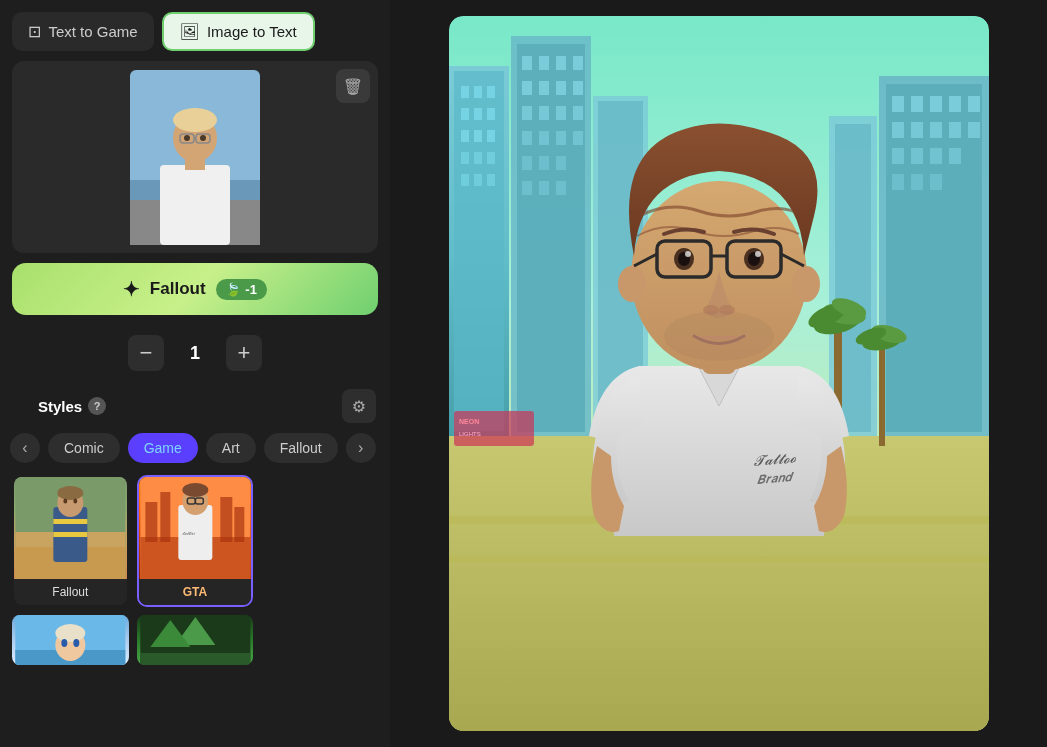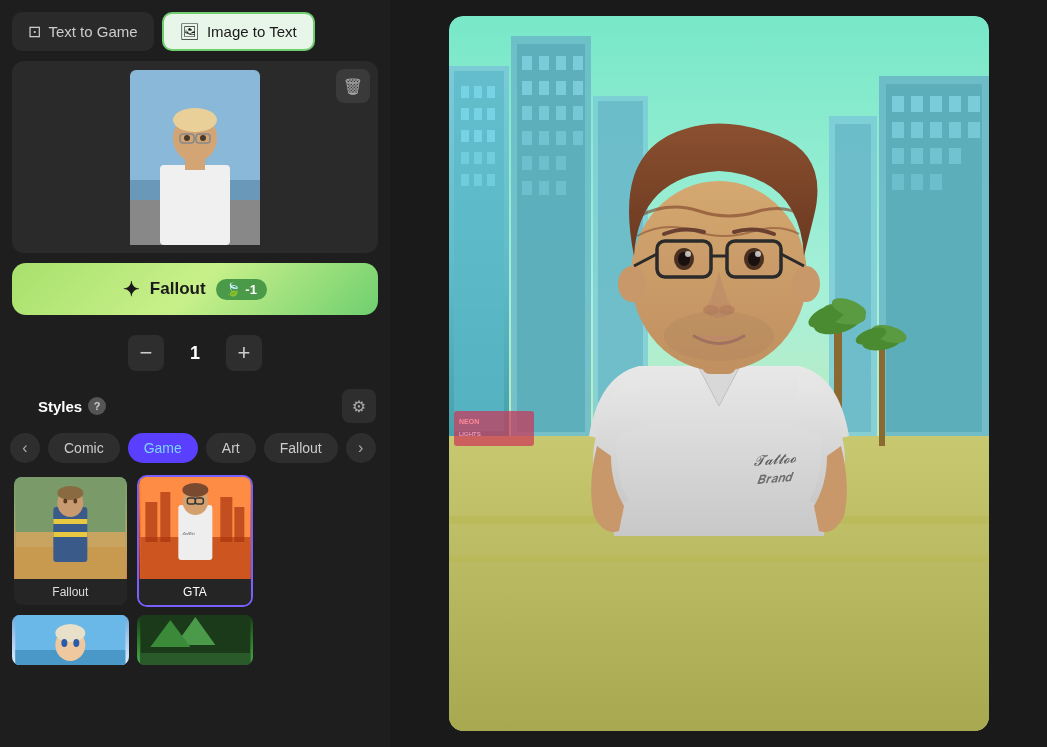--- a/index.html
+++ b/index.html
@@ -470,21 +470,21 @@
 
           <ellipse cx="55" cy="13" rx="13" ry="7" fill="#7a4a30"></ellipse>
 
           <rect x="47" y="21" width="8" height="6" fill="none" stroke="#333" stroke-width="1.5" rx="2"></rect>
           <rect x="55" y="21" width="8" height="6" fill="none" stroke="#333" stroke-width="1.5" rx="2"></rect>
           <line x1="55" y1="24" x2="55" y2="24" stroke="#333" stroke-width="1.5"></line>
 
           <text x="42" y="58" font-size="5" fill="#666" font-family="serif" font-style="italic">𝓉𝒶𝓉𝓉𝑜𝑜</text>
         </svg>
       </div>
-      <div class="style-card-label" style="font-weight:400; color:#ffffff;">GTA</div>
+      <div class="style-card-label" style="font-weight:700; color:#fdba74;">GTA</div>
     </div>
 
   </div>
 
   <div class="style-grid-row2">
     <div class="style-card-row2-img anime-bg">
       <svg width="100%" height="50" viewBox="0 0 110 50">
         <rect width="110" height="50" fill="#6ab8e8"></rect>
         <rect y="35" width="110" height="15" fill="#4a98c8"></rect>
         <ellipse cx="55" cy="30" rx="15" ry="16" fill="#f0c8a0"></ellipse>

